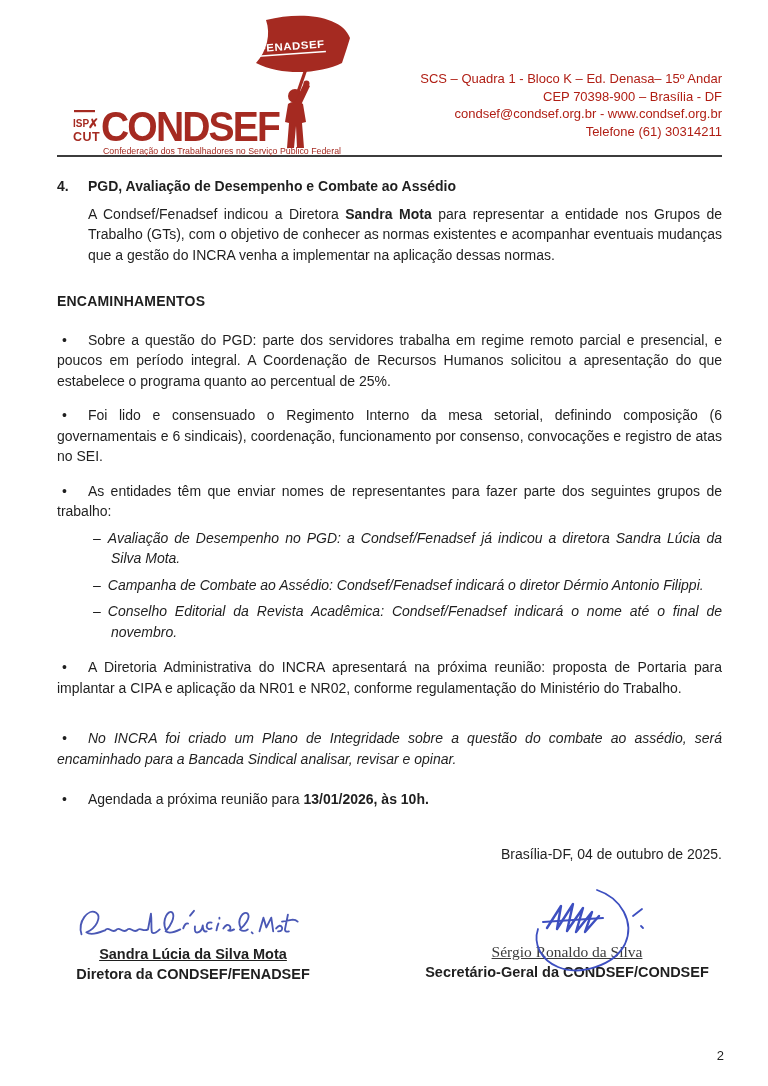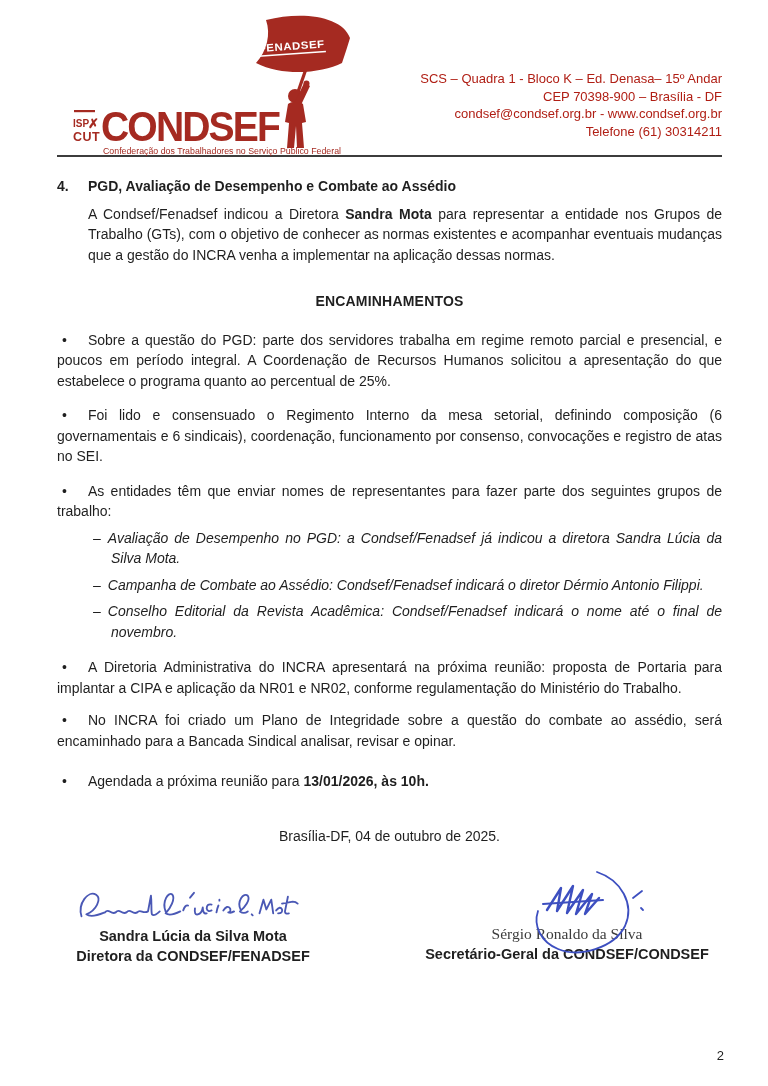--- a/index.html
+++ b/index.html
@@ -23,40 +23,40 @@
   .logo .white{fill:#ffffff;}
   .addr{position:absolute;right:0;top:70px;text-align:right;
         color:var(--addr-red);font-weight:normal;font-size:13px;line-height:17.5px;}
 
   
   .content{margin:0 46px 0 57px;font-size:14px;line-height:20.5px;color:var(--text);}
   .b700{font-weight:bold;}
   .h4{display:flex;font-weight:bold;margin-top:19px;}
   .h4 .num{width:31px;flex:none;}
   .para{margin:7px 0 0 31px;text-align:justify;}
-  .subtitle{margin-top:26px;text-align:center;font-weight:bold;letter-spacing:.2px;}
+  .subtitle{margin-top:26px;font-weight:bold;letter-spacing:.2px;}
   .bullet{margin-top:14px;text-align:justify;}
   .bullet.first{margin-top:18px;}
   .bullet.g15{margin-top:15px;}
-  .bullet.g14{margin-top:12px;}
+  .bullet.g14{margin-top:30px;font-style:italic;}
   .bullet.g12{margin-top:20px;}
   .bullet .bm{padding-left:5px;padding-right:21px;}
   .sub{margin:6px 0 0 36px;padding-left:18px;text-indent:-18px;text-align:justify;font-style:italic;}
   .sub .dm{padding-right:7px;}
-  .date{margin-top:34px;text-align:center;}
+  .date{margin-top:34px;text-align:right;}
 
   
   .sigrow{display:flex;justify-content:space-between;margin:38px 46px 0 57px;}
   .sig{text-align:center;}
   .sig.left{width:272px;}
   .sig.right{width:310px;position:relative;}
   .hand{display:block;margin:0 auto -3px;}
   .ink-l{stroke:var(--ink-left);fill:none;stroke-linecap:round;stroke-linejoin:round;}
   .ink-r{stroke:var(--ink-right);fill:none;stroke-linecap:round;stroke-linejoin:round;}
-  .sname{font-weight:bold;font-size:14.5px;line-height:20px;}
+  .sname{font-weight:bold;font-size:14.5px;line-height:20px;text-decoration:underline;}
   .sig.right .sname{font-family:"Liberation Serif",serif;font-weight:normal;font-size:15.5px;color:#3B3B3B;}
   .stitle{font-weight:bold;font-size:14.5px;line-height:21px;}
   .sig.right .namewrap{margin-top:40px;}
   .scribble{position:absolute;left:50%;top:-16px;transform:translateX(-40%);pointer-events:none;}
 
   .pagenum{position:absolute;top:1048px;right:44px;font-size:13px;}
 </style>
 </head>
 <body>
 

